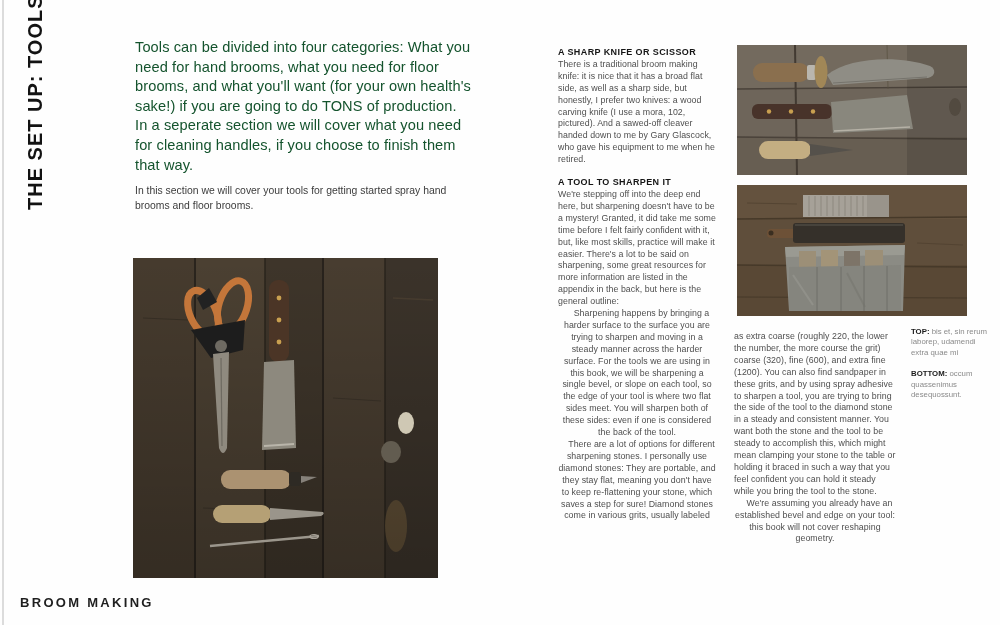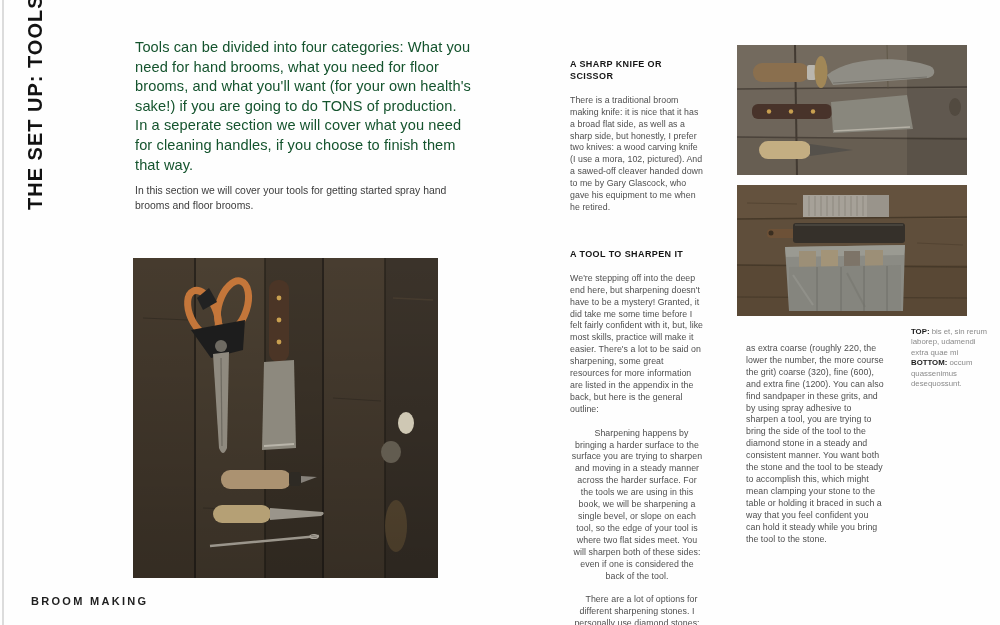--- a/index.html
+++ b/index.html
@@ -19,37 +19,37 @@
   
   #intro-lead{left:135px;top:38px;width:336px;font-size:14.6px;line-height:19.6px;
       color:#14532d;letter-spacing:0.1px;}
   #intro-sub{left:135px;top:184px;width:332px;font-size:10.4px;line-height:14.5px;color:#3c3c3c;}
 
   
   .col{font-size:8.8px;line-height:11.9px;color:#4e4e4e;letter-spacing:0.05px;}
   #col1{left:558px;top:47px;width:158px;}
   #col2{left:734px;top:331px;width:162px;}
   .sec-head{font-weight:bold;color:#151515;font-size:9px;letter-spacing:0.4px;margin:0 0 1px 0;}
-  .col p{margin:12px;}
+  .col p{margin:0;}
   .col .gap{height:11px;}
   .indent{text-indent:9px;text-align:center;}
 
   
   #captions{left:911px;top:327px;width:80px;font-size:7.8px;line-height:10.4px;color:#8a8a8a;}
   .cap-label{font-weight:bold;color:#1a1a1a;text-align:right;}
-  #caption-bottom{}
+  #caption-bottom{margin-top:11px;}
 
   
   .photo{display:block;}
   #photo-left{left:133px;top:258px;}
   #photo-top-right{left:737px;top:45px;}
   #photo-bottom-right{left:737px;top:185px;}
 
   
-  #footer-left{left:31px;top:595px;font-size:11px;font-weight:bold;letter-spacing:2.3px;color:#1f1f1f;}
+  #footer-left{left:20px;top:595px;font-size:13px;font-weight:bold;letter-spacing:2.3px;color:#1f1f1f;}
   #footer-right{left:0;top:625px;width:968px;display:flex;justify-content:flex-end;align-items:center;
       font-family:"Liberation Serif",serif;color:#3a3a3a;}
   #footer-part{font-size:9px;letter-spacing:1.6px;}
   #footer-book{font-size:15px;font-style:italic;letter-spacing:0.8px;}
   #footer-page{font-size:10px;font-weight:bold;margin-left:19px;font-family:"Liberation Serif",serif;color:#1a1a1a;}
 </style>
 </head>
 <body>
 
 <div id="page">
@@ -212,20 +212,21 @@
       <line x1="104" y1="82" x2="104" y2="126" stroke="#6f6f69" stroke-width="1"></line>
       <line x1="127" y1="81" x2="127" y2="126" stroke="#6f6f69" stroke-width="1"></line>
       <line x1="150" y1="81" x2="150" y2="126" stroke="#6f6f69" stroke-width="1"></line>
       <path d="M56 90 L76 120" stroke="#9c9c95" stroke-width="2" opacity="0.5"></path>
       <path d="M110 88 L128 122" stroke="#74746d" stroke-width="2" opacity="0.5"></path>
     </g>
   </svg>
 
   <div id="col2" class="abs col">
     <p>as extra coarse (roughly 220, the lower the number, the more course the grit) coarse (320), fine (600), and extra fine (1200).  You can also find sandpaper in these grits, and by using spray adhesive to sharpen a tool, you are trying to bring the side of the tool to the diamond stone in a steady and consistent manner.  You want both the stone and the tool to be steady to accomplish this, which might mean clamping your stone to the table or holding it braced in such a way that you feel confident you can hold it steady while you bring the tool to the stone.</p>
+    <p class="indent">We're assuming you already have an established bevel and edge on your tool:  this book will not cover reshaping geometry.</p>
   </div>
 
   <div id="captions" class="abs">
     <div id="caption-top"><span class="cap-label">TOP:</span><span> bis et, sin rerum laborep, udamendi extra quae mi</span></div>
     <div id="caption-bottom"><span class="cap-label">BOTTOM:</span><span> occum quassenimus desequossunt.</span></div>
   </div>
 
   <div id="footer-left" class="abs">BROOM MAKING</div>
   <div id="footer-right" class="abs">
     <span id="footer-part">PART ONE:</span>

